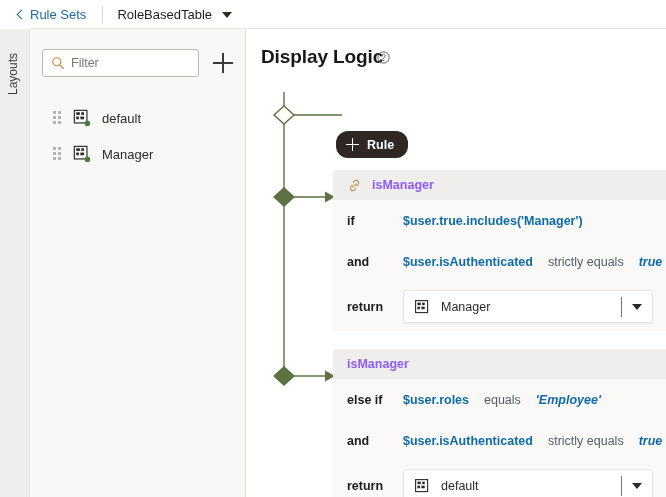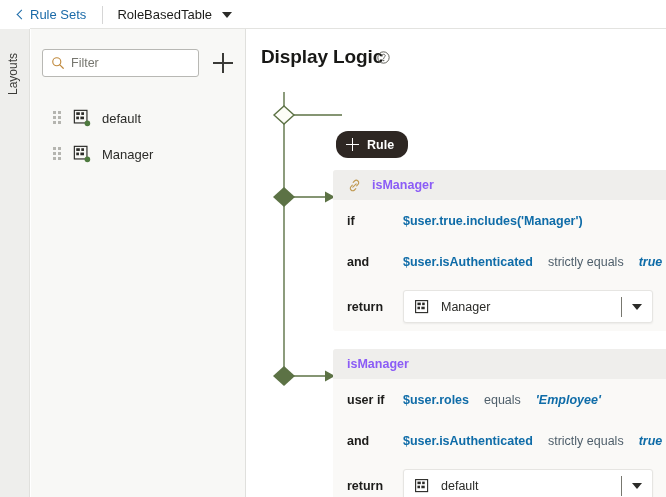--- a/index.html
+++ b/index.html
@@ -390,21 +390,21 @@
       </div>
     </div>
   </div>
 
   <div class="rulecard" style="top:320px;">
     <div class="rulecard-head">
       <span class="rulename">isManager</span>
     </div>
 
     <div class="condrow">
-      <span class="kw">user if</span>
+      <span class="kw">else if</span>
       <span class="expr">$user.roles</span>
       <span class="op">equals</span>
       <span class="val">'Employee'</span>
     </div>
 
     <div class="condrow">
       <span class="kw">and</span>
       <span class="expr">$user.isAuthenticated</span>
       <span class="op">strictly equals</span>
       <span class="val">true</span>

